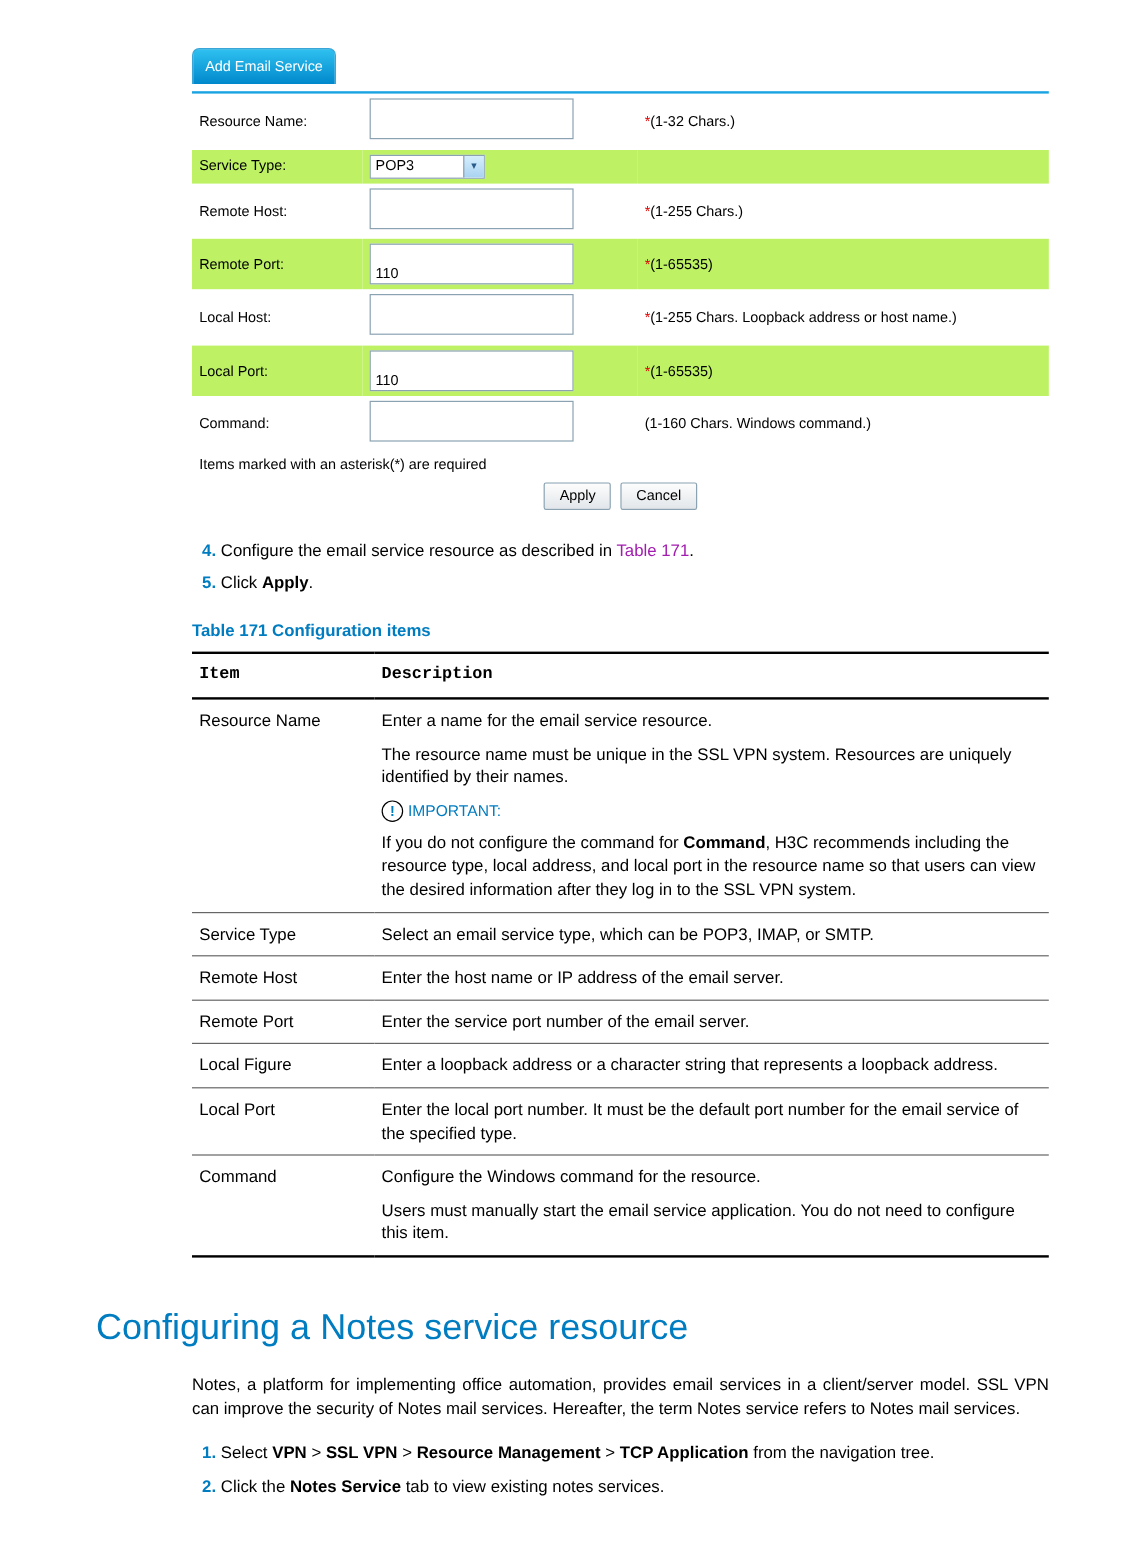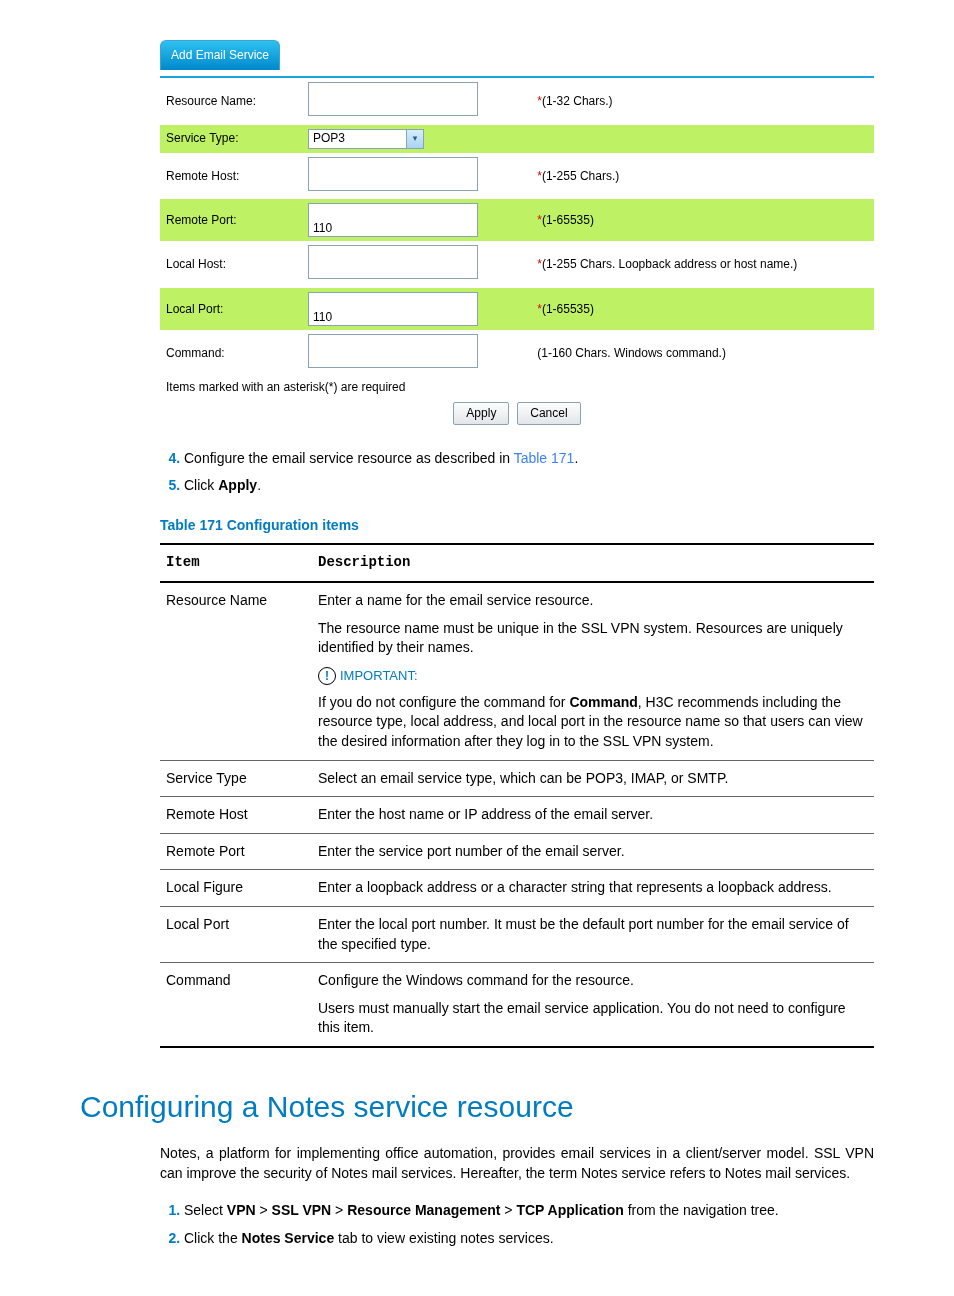--- a/index.html
+++ b/index.html
@@ -28,41 +28,41 @@
   .tab-underline { height: 2px; background: #1aa3e1; }
   .form-table { width: 100%; border-collapse: collapse; font-size: 12px; }
   .form-table td { padding: 4px 6px; vertical-align: middle; }
   .form-table tr.alt { background: #bef264; }
   .form-label { color: #000; width: 130px; }
   .form-input {
     border: 1px solid #8aa2b2; height: 18px; width: 170px; font-size: 12px;
     padding: 16px 4px; background: #fff; display:inline-block; box-sizing:border-box;
   }
   .form-select {
-    border: 1px solid #8aa2b2; height: 20px; width: 116px; font-size: 12px;
+    border: 1px solid #8aa2b2; height: 20px; width: 96px; font-size: 12px;
     background: #fff; display:inline-flex; align-items:center; justify-content:space-between;
     padding-left:4px; box-sizing:border-box;
   }
   .select-btn {
     width:16px; height:18px; background: linear-gradient(#d6eefd,#a9d3f1);
     border-left:1px solid #8aa2b2; display:inline-flex; align-items:center; justify-content:center;
     color:#2a5b8a; font-size:9px;
   }
   .hint { color:#000; font-size:12px; }
   .star { color:#d00; }
   .form-note { font-size:12px; padding: 2px 0 6px 6px; }
   .btn-row { text-align:center; padding-bottom:6px; }
   .btn {
     display:inline-block; border:1px solid #8aa2b2; background:linear-gradient(#fdfdfd,#e2e6ea);
     padding:2px 12px; font-size:12px; margin:0 2px; border-radius:2px;
   }
   ol.steps { padding-left: 24px; margin: 14px 0 0 0; }
   ol.steps > li { padding: 4px 0; }
   ol.steps > li::marker { color:#007cc0; font-weight:bold; }
-  .link { color:#3b82f6; }
+  .link { color:#a21caf; }
 
   table.cfg {
     width:100%; border-collapse: collapse; font-size:14px;
     border-top: 2px solid #000;
     border-bottom: 2px solid #000;
     margin-top:6px;
   }
   table.cfg th { text-align:left; padding:8px 6px; border-bottom:2px solid #000; font-weight:bold;font-family:Liberation Mono, monospace;}
   table.cfg td { padding:8px 6px; vertical-align:top; border-top:1px solid #666; }
   table.cfg td.item-col { width: 140px; }

